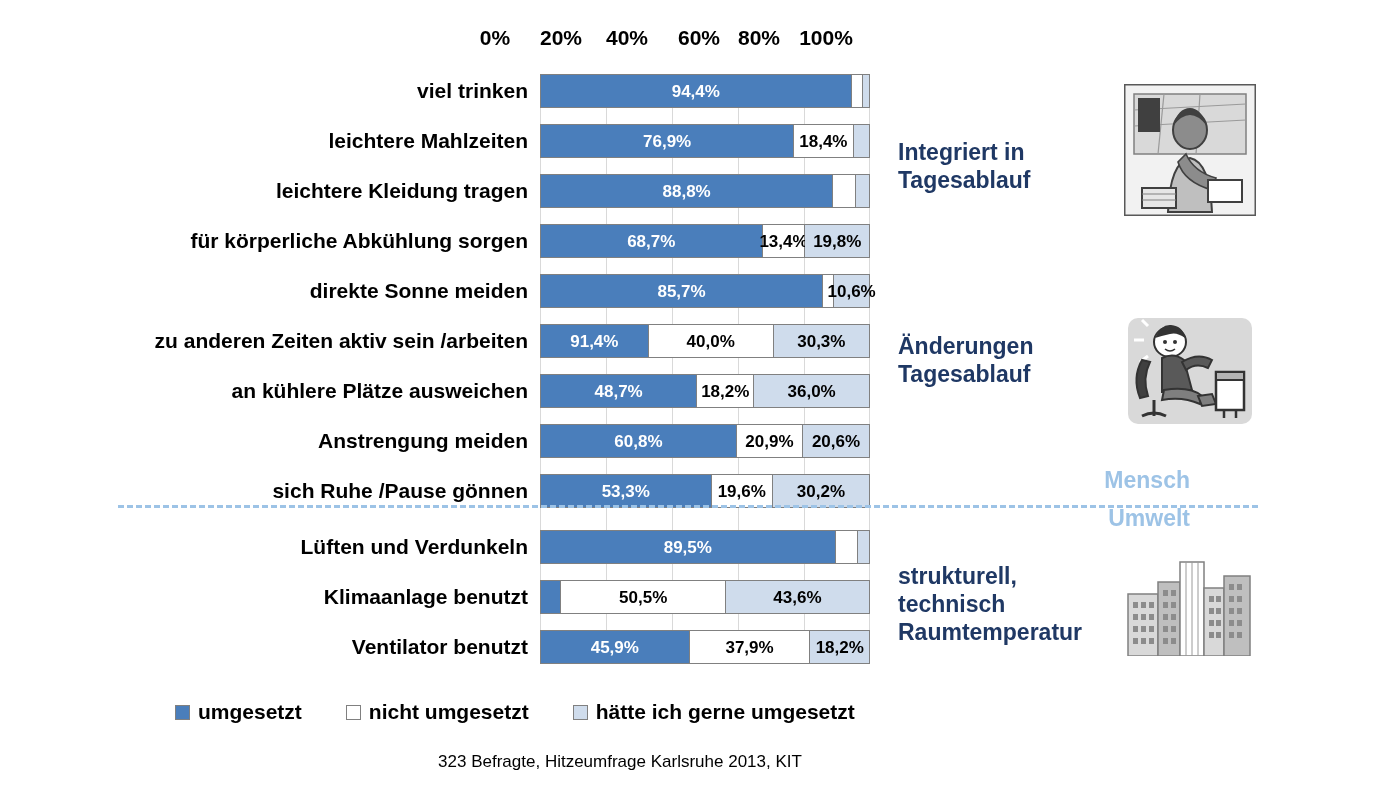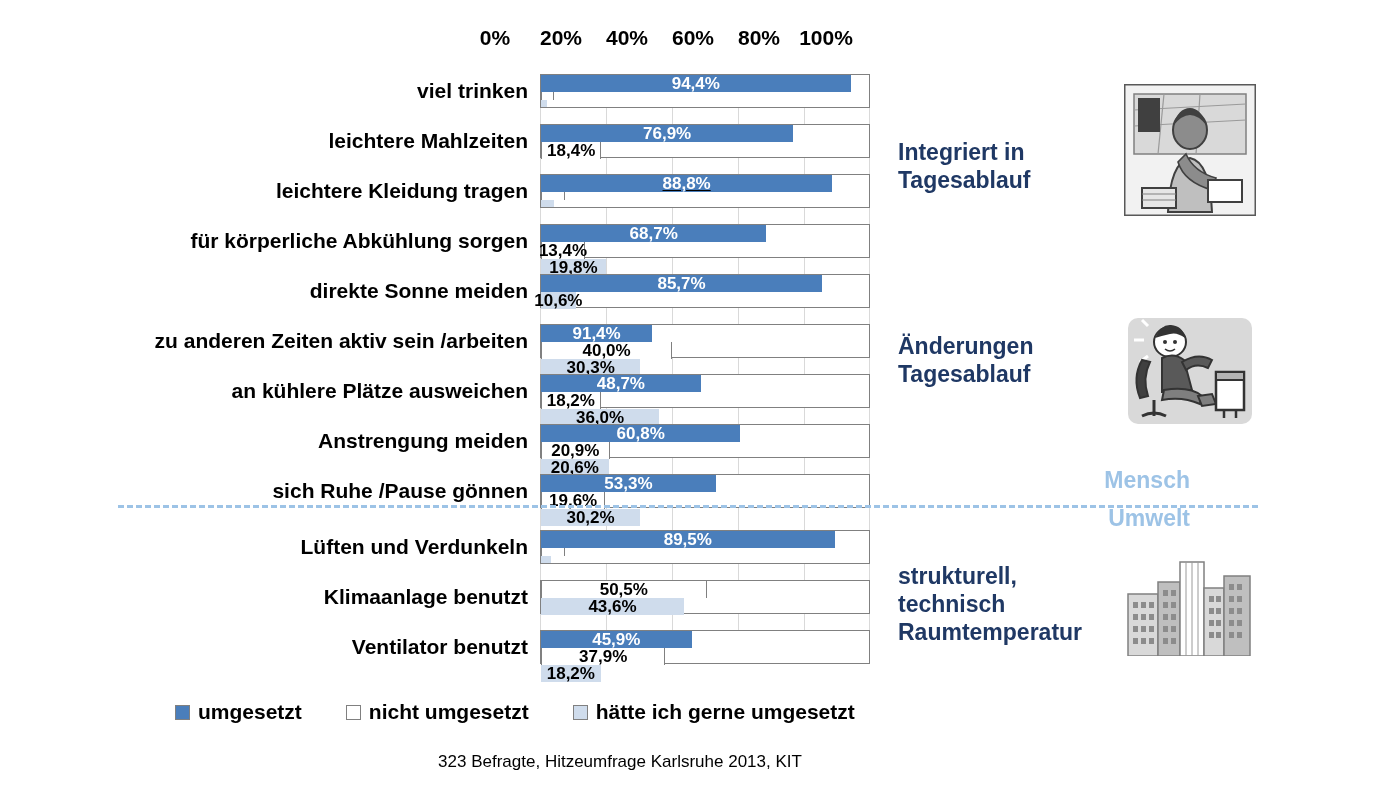--- a/index.html
+++ b/index.html
@@ -56,21 +56,20 @@
   }
   .row {
     position: absolute;
     left: 0;
     width: 330px;
     height: 34px;
     display: flex;
     border: 1px solid #808080;
     box-sizing: border-box;
     background: #ffffff;
-    flex-direction: column;
   }
   .seg {
     height: 100%;
     position: relative;
     display: flex;
     align-items: center;
     justify-content: center;
     box-sizing: border-box;
     overflow: visible;
   }
@@ -178,21 +177,21 @@
 </style>
 </head>
 <body>
 
 <div id="stage">
 
   <div class="axis-labels">
     <div class="axis-tick" style="left:0px;">0%</div>
     <div class="axis-tick" style="left:66px;">20%</div>
     <div class="axis-tick" style="left:132px;">40%</div>
-    <div class="axis-tick" style="left:198px;">60%</div>
+    <div class="axis-tick" style="left:204px;">60%</div>
     <div class="axis-tick" style="left:264px;">80%</div>
     <div class="axis-tick" style="left:331px;">100%</div>
   </div>
 
   <div id="cats">
     <div class="cat-label" style="top:0px;">viel trinken</div>
     <div class="cat-label" style="top:50px;">leichtere Mahlzeiten</div>
     <div class="cat-label" style="top:100px;">leichtere Kleidung tragen</div>
     <div class="cat-label" style="top:150px;">für körperliche Abkühlung sorgen</div>
     <div class="cat-label" style="top:200px;">direkte Sonne meiden</div>
@@ -230,21 +229,21 @@
           <span class="seg-label">76,9%</span>
         </div>
       <div class="seg seg-b" style="width:18.4%;">
           <span class="seg-label">18,4%</span>
         </div>
       <div class="seg seg-c" style="width:4.7%;">
           <span class="seg-label"></span>
         </div>
     </div>
 
-    <div class="row" style="top:100px;text-decoration:underline;">
+    <div class="row" style="top:100px;">
       <div class="seg seg-a" style="width:88.8%;">
           <span class="seg-label">88,8%</span>
         </div>
       <div class="seg seg-b" style="width:7.3%;">
           <span class="seg-label"></span>
         </div>
       <div class="seg seg-c" style="width:3.9%;">
           <span class="seg-label"></span>
         </div>
     </div>

